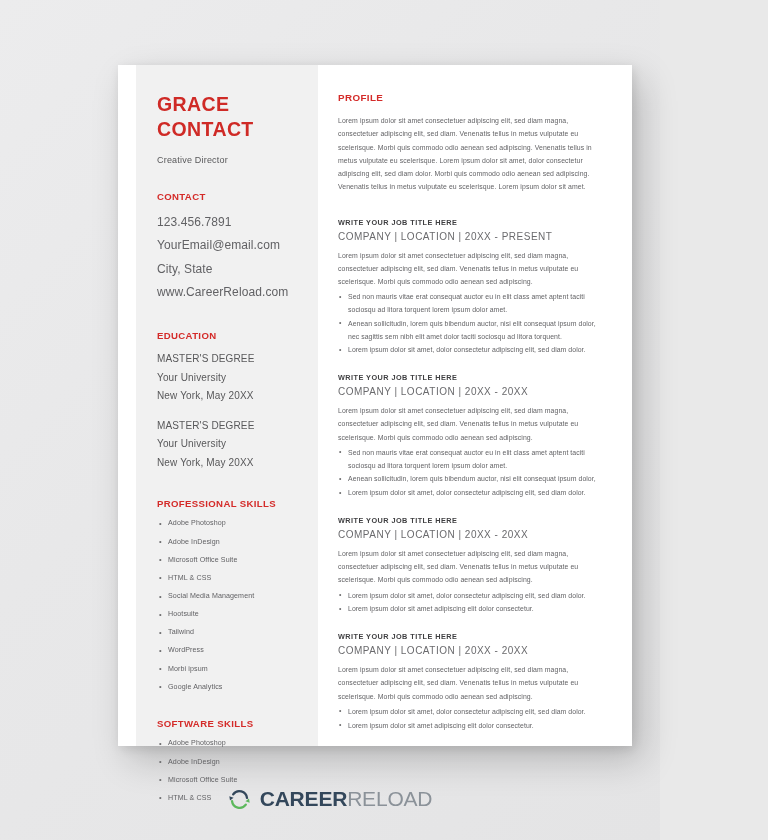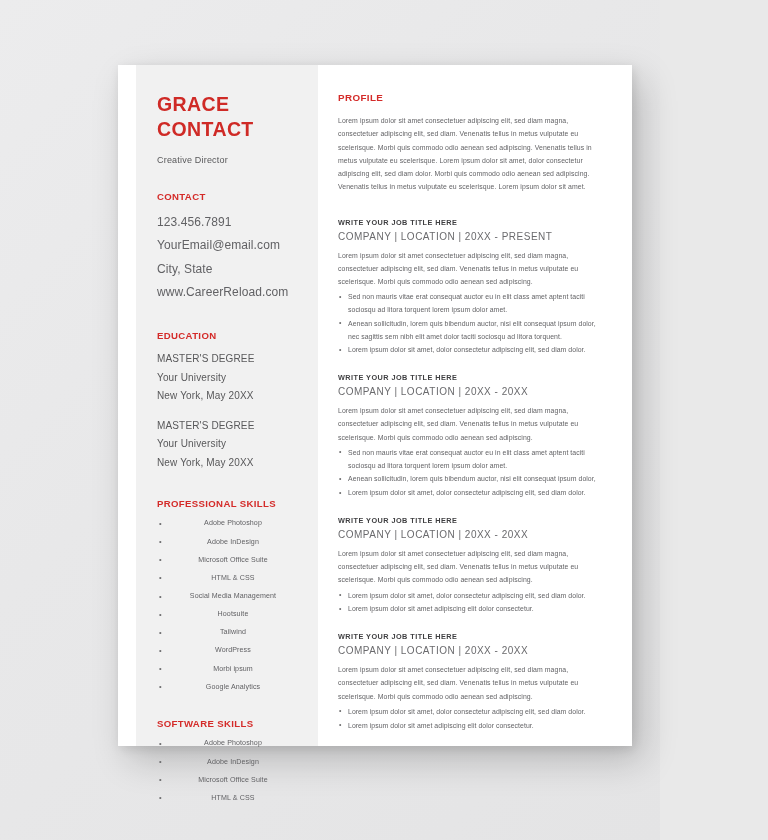--- a/index.html
+++ b/index.html
@@ -57,21 +57,21 @@
   }
   .side-block { margin-top: 26px; }
   .side-line {
     font-size: 12px;
     color: #616164;
     line-height: 1.95;
     letter-spacing: 0.1px;
   }
   .edu-entry { margin-bottom: 11px; }
   .edu-entry .deg { font-size: 10px; color: #58585a; line-height: 1.85; letter-spacing: 0.15px; }
-  .skill-list { list-style: none; text-align: center; }
+  .skill-list { list-style: none; }
   .skill-list li {
     position: relative;
     font-size: 7.1px;
     color: #616164;
     line-height: 1.5;
     padding-left: 11px;
     margin-bottom: 7.5px;
     letter-spacing: 0.1px;
   }
   .skill-list li:before {
@@ -268,14 +268,27 @@
               <li>Lorem ipsum dolor sit amet adipiscing elit dolor consectetur.</li>
             </ul>
           </div>
 
         </section>
       </main>
 
     </div>
   </div>
 
+  <div class="footer">
+    <span>
+      <svg class="logo-mark" viewBox="0 0 24 24" fill="none">
+        <path d="M4.2 13.6 A8 8 0 0 0 18.6 17.4" stroke="#5cb85c" stroke-width="2.4" stroke-linecap="round"></path>
+        <path d="M19.8 10.4 A8 8 0 0 0 5.4 6.6" stroke="#33475b" stroke-width="2.4" stroke-linecap="round"></path>
+        <path d="M18.2 13.9 L21.9 11.0 L22.6 15.4 Z" fill="#5cb85c"></path>
+        <path d="M5.8 10.1 L2.1 13.0 L1.4 8.6 Z" fill="#33475b"></path>
+      </svg>
+    </span>
+    <span class="logo-text">
+      <span class="b1">CAREER</span><span class="b2">RELOAD</span>
+    </span>
+  </div>
 
 </div>
 
 </body></html>

